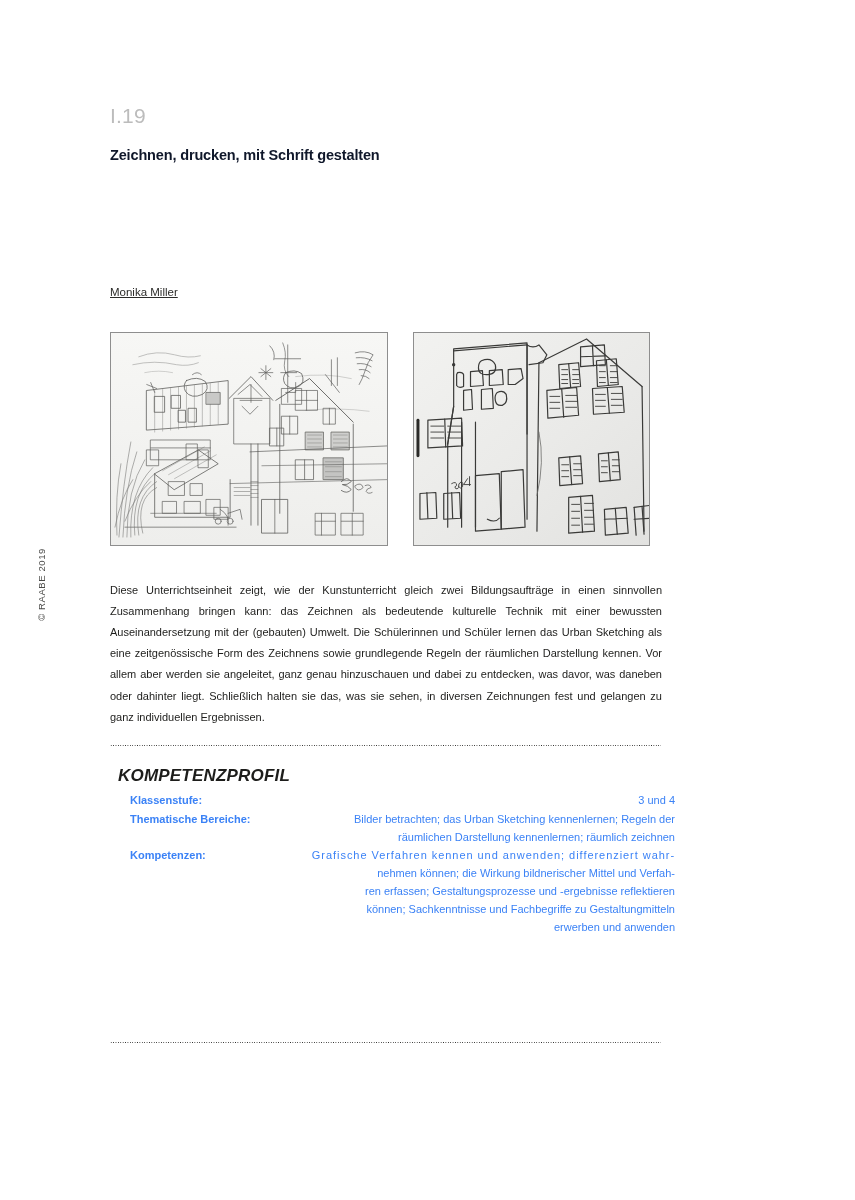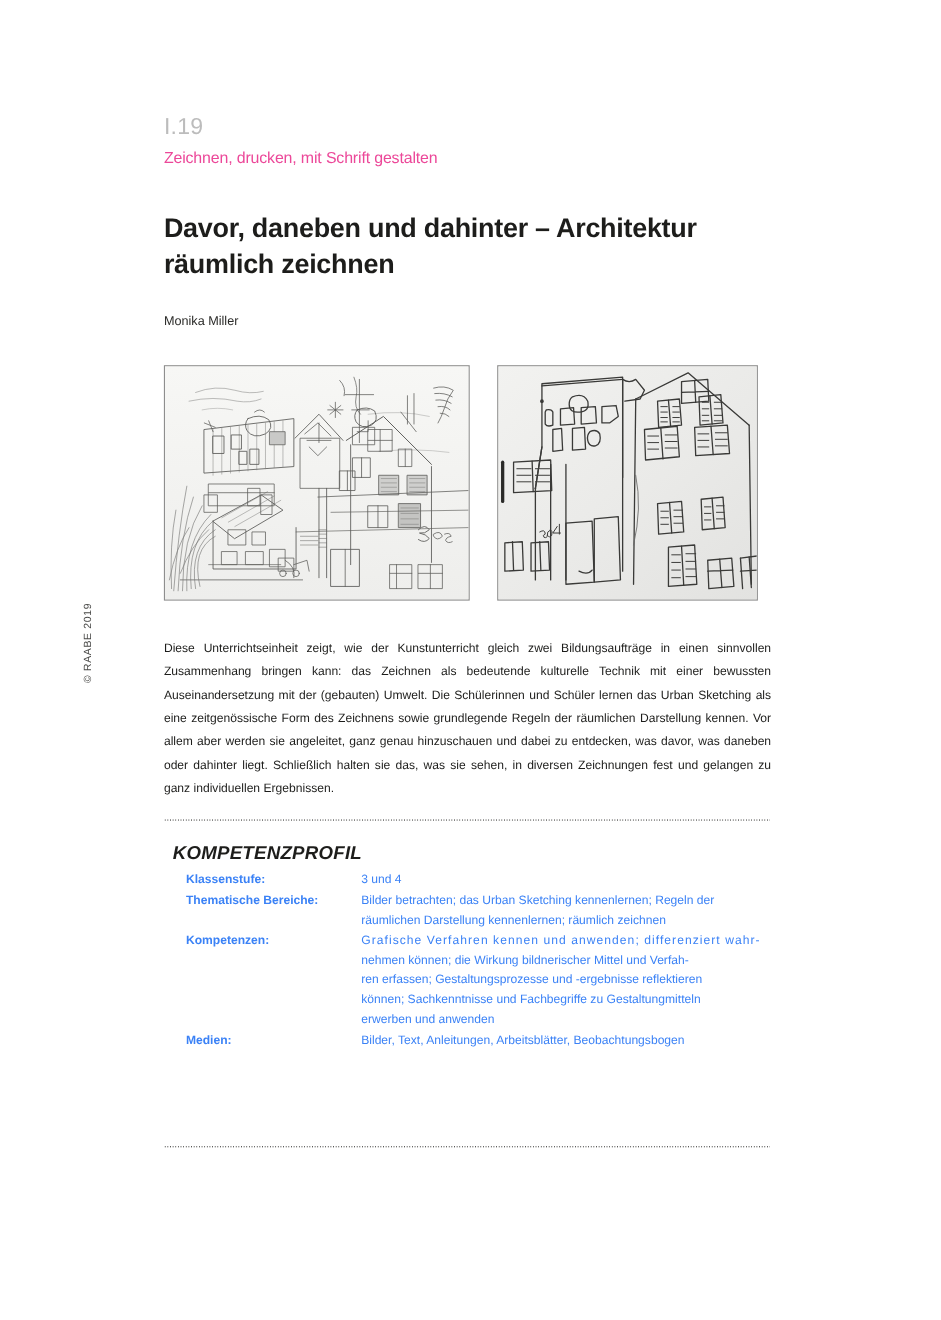--- a/index.html
+++ b/index.html
@@ -13,21 +13,20 @@
     position: relative;
     font-family: "Liberation Sans", sans-serif;
     color: #1d1d1b;
     overflow: hidden;
   }
 
   .page {
     position: absolute;
     inset: 0;
     background: #ffffff;
-    margin-left: 39px;
   }
 
   
   .copyright {
     position: absolute;
     left: 36px;
     top: 548px;
     transform-origin: left top;
     transform: rotate(-90deg) translate(-100%, 0);
     font-size: 9.5px;
@@ -41,43 +40,44 @@
     position: absolute;
     left: 110px;
     top: 104px;
     font-size: 21px;
     color: #bcbcbc;
     letter-spacing: 0.2px;
   }
   .series-title {
     position: absolute;
     left: 110px;
-    top: 136px;
+    top: 147px;
     font-size: 14.5px;
-    font-weight: normal;
-    color: #ec4899;
+    font-weight: bold;
+    color: #0f172a;
     letter-spacing: -0.15px;
   }
   .main-title {
     position: absolute;
     left: 110px;
     top: 192px;
     width: 560px;
     font-size: 24.5px;
     font-weight: bold;
     line-height: 1.33;
     color: #1d1d1b;
     letter-spacing: -0.25px;
   }
   .author {
     position: absolute;
     left: 110px;
     top: 286px;
     font-size: 11.5px;
     color: #2b2b29;
+    text-decoration: underline;
   }
 
   
   .figure {
     position: absolute;
     top: 332px;
     border: 1px solid #8e8e8e;
     box-sizing: border-box;
     overflow: hidden;
     background: #f4f4f2;
@@ -138,33 +138,32 @@
   }
   .profile-table td.label {
     width: 154px;
     font-weight: bold;
     white-space: nowrap;
     padding-right: 6px;
   }
   .profile-table td.value {
     width: 391px;
   }
-  .value-line { display: block; }
+  .value-line { display: block; text-align: right; }
   .value-line.spread { letter-spacing: 0.95px; }
 </style>
 </head>
 <body>
 
 <div class="page">
 
   <div class="copyright">© RAABE 2019</div>
 
   <div class="chapter-label">I.19</div>
   <div class="series-title">Zeichnen, drucken, mit Schrift gestalten</div>
-  <div class="main-title">Davor, daneben und dahinter – Architektur räumlich zeichnen</div>
   <div class="author">Monika Miller</div>
 
   <div class="figure left">
     <svg viewBox="0 0 278 214" preserveAspectRatio="none">
       <defs>
         <linearGradient id="paperL" x1="0" y1="0" x2="0" y2="1">
           <stop offset="0" stop-color="#f7f7f5"></stop>
           <stop offset="1" stop-color="#eeeeec"></stop>
         </linearGradient>
       </defs>
@@ -453,24 +452,18 @@
       <tr>
         <td class="label">Kompetenzen:</td>
         <td class="value">
           <span class="value-line spread">Grafische Verfahren kennen und anwenden; differenziert wahr-</span>
           <span class="value-line">nehmen können; die Wirkung bildnerischer Mittel und Verfah-</span>
           <span class="value-line">ren erfassen; Gestaltungsprozesse und -ergebnisse reflektieren</span>
           <span class="value-line">können; Sachkenntnisse und Fachbegriffe zu Gestaltungmitteln</span>
           <span class="value-line">erwerben und anwenden</span>
         </td>
       </tr>
-      <tr>
-        <td class="label">Medien:</td>
-        <td class="value">
-          <span class="value-line">Bilder, Text, Anleitungen, Arbeitsblätter, Beobachtungsbogen</span>
-        </td>
-      </tr>
     </tbody>
   </table>
 
   <div class="rule bottom"></div>
 
 </div>
 
 </body></html>

